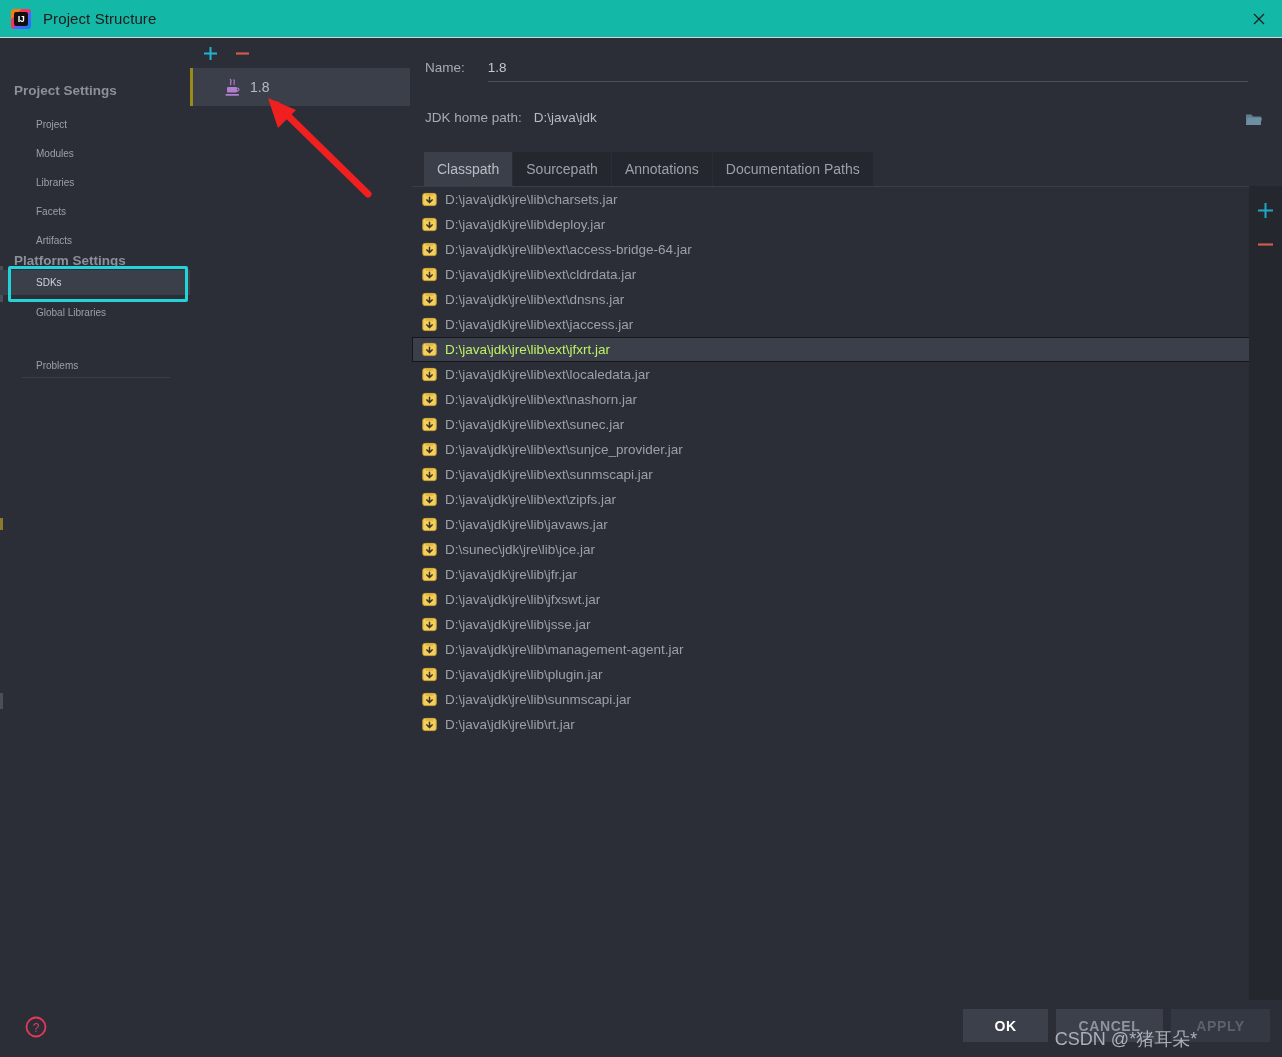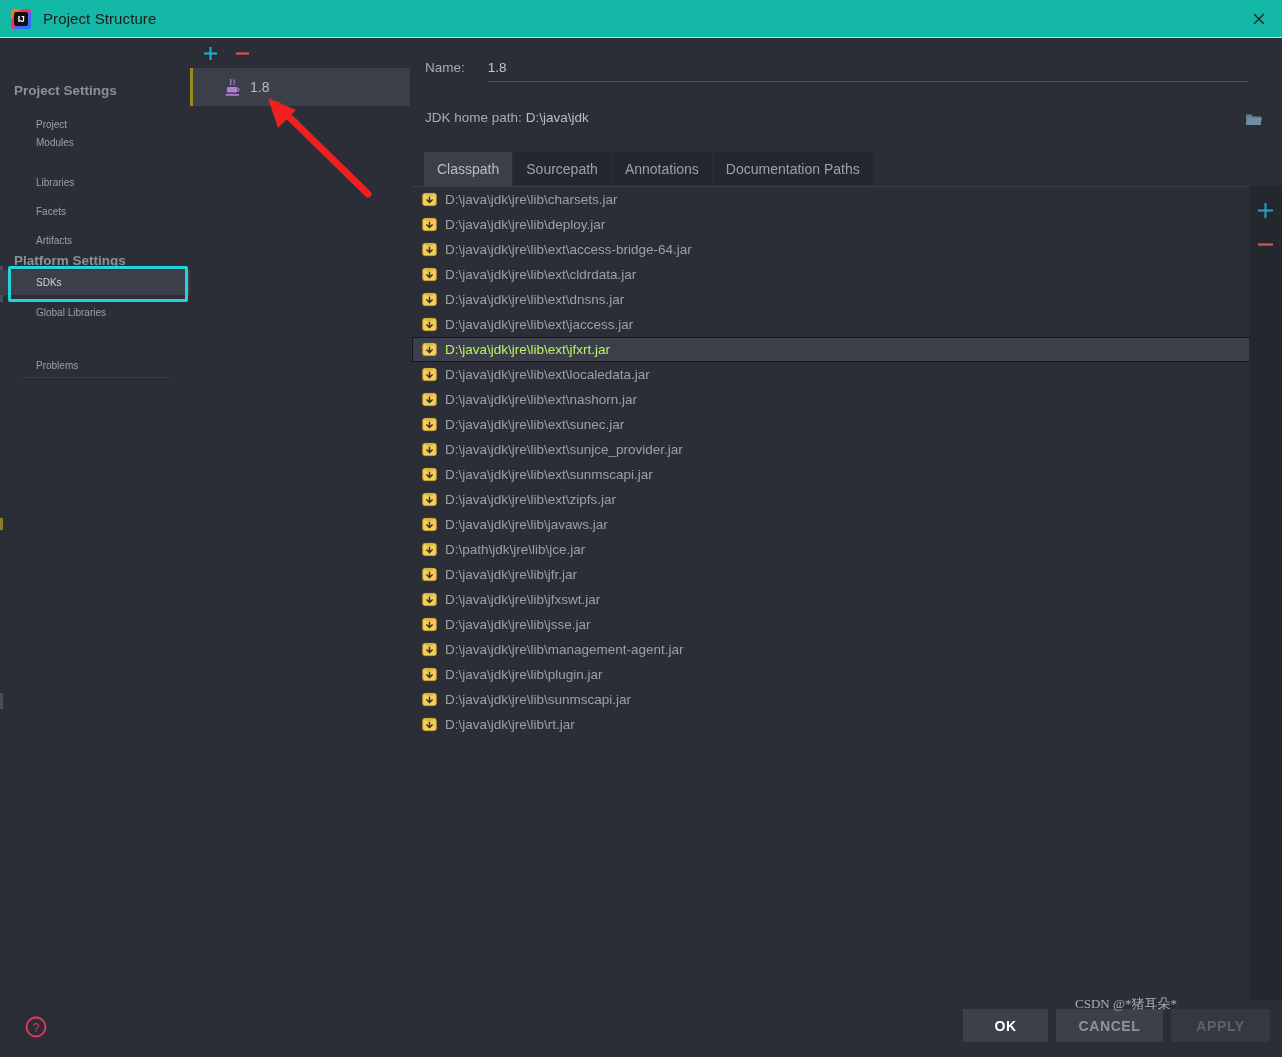--- a/index.html
+++ b/index.html
@@ -198,21 +198,21 @@
   #row-home { left: 14px; top: 72px; }
   .form-label { color: #a7abb2; }
   .form-value { color: #bcc0c6; }
   #name-value {
     margin-left: 23px;
     min-width: 760px;
     border-bottom: 1px solid #4b4f58;
     padding-bottom: 6px;
     color: #c3c7cd;
   }
-  #home-value { margin-left: 4px; color: #b9bdc3; }
+  #home-value { margin-left: 12px; color: #b9bdc3; }
   .folder-btn {
     position: absolute;
     left: 830px; top: 68px;
     width: 26px; height: 26px;
     display: flex; align-items: center; justify-content: center;
     cursor: pointer;
   }
 
   
   .tabs {
@@ -336,28 +336,28 @@
     pointer-events: none;
   }
   .anno-arrow {
     position: absolute;
     left: 250px; top: 90px;
     width: 130px; height: 110px;
     pointer-events: none;
   }
   .watermark {
     position: absolute;
-    left: 1126px; top: 995px;
-    font-size: 13px;
+    left: 1126px; top: 1027px;
+    font-size: 18px;
     color: #bcc0c8;
     opacity: 0.88;
     white-space: nowrap;
     transform: translateX(-50%);
     pointer-events: none;
-    font-family: Liberation Serif, serif;
+    font-family: Liberation Sans, sans-serif;
   }
 </style>
 </head>
 <body>
 
 <div id="app">
 
   <div class="titlebar">
     <div class="tb-logo">
       <span class="ij">IJ</span>
@@ -397,21 +397,21 @@
     <div class="edge-marker" style="top:655px;height:16px;"></div>
     <div class="side-divider" style="top:339px;"></div>
     <div id="sidebar-groups">
         <div class="side-group" style="top: 45px;">Project Settings</div>
         <div class="side-group" style="top: 215px;">Platform Settings</div>
       </div>
     <div id="sidebar-items">
         <div class="side-item" style="top: 74px;">
           <span>Project</span>
         </div>
-        <div class="side-item" style="top: 92px;">
+        <div class="side-item" style="top: 103px;">
           <span>Modules</span>
         </div>
         <div class="side-item" style="top: 132px;">
           <span>Libraries</span>
         </div>
         <div class="side-item" style="top: 161px;">
           <span>Facets</span>
         </div>
         <div class="side-item" style="top: 190px;">
           <span>Artifacts</span>
@@ -589,21 +589,21 @@
               <path d="M7.5 5.2 L7.5 10.2 M4.9 7.9 L7.5 10.6 L10.1 7.9" stroke="#3a3320" stroke-width="1.5" fill="none" stroke-linecap="round" stroke-linejoin="round"></path>
             </svg></span>
           <span class="jar-label">D:\java\jdk\jre\lib\javaws.jar</span>
         </div>
         <div class="jar-row">
           <span class="jar-icon"><svg width="15" height="15" viewBox="0 0 15 15">
               <rect x="0.8" y="1.4" width="13.4" height="12.2" rx="2" fill="#f5cf5e" stroke="#c9a132" stroke-width="1"></rect>
               <rect x="3.6" y="1.4" width="7.8" height="2.6" fill="#e3b843"></rect>
               <path d="M7.5 5.2 L7.5 10.2 M4.9 7.9 L7.5 10.6 L10.1 7.9" stroke="#3a3320" stroke-width="1.5" fill="none" stroke-linecap="round" stroke-linejoin="round"></path>
             </svg></span>
-          <span class="jar-label">D:\path\jdk\jre\lib\jce.jar</span>
+          <span class="jar-label">D:\sunec\jdk\jre\lib\jce.jar</span>
         </div>
         <div class="jar-row">
           <span class="jar-icon"><svg width="15" height="15" viewBox="0 0 15 15">
               <rect x="0.8" y="1.4" width="13.4" height="12.2" rx="2" fill="#f5cf5e" stroke="#c9a132" stroke-width="1"></rect>
               <rect x="3.6" y="1.4" width="7.8" height="2.6" fill="#e3b843"></rect>
               <path d="M7.5 5.2 L7.5 10.2 M4.9 7.9 L7.5 10.6 L10.1 7.9" stroke="#3a3320" stroke-width="1.5" fill="none" stroke-linecap="round" stroke-linejoin="round"></path>
             </svg></span>
           <span class="jar-label">D:\java\jdk\jre\lib\jfr.jar</span>
         </div>
         <div class="jar-row">

